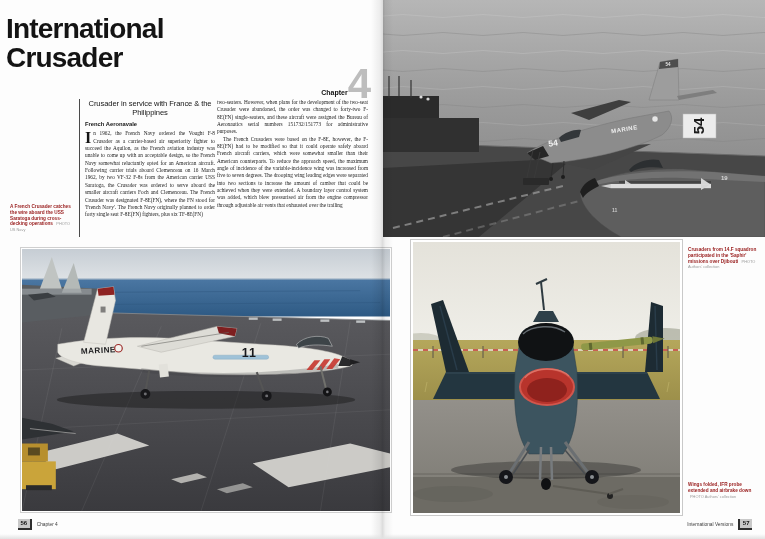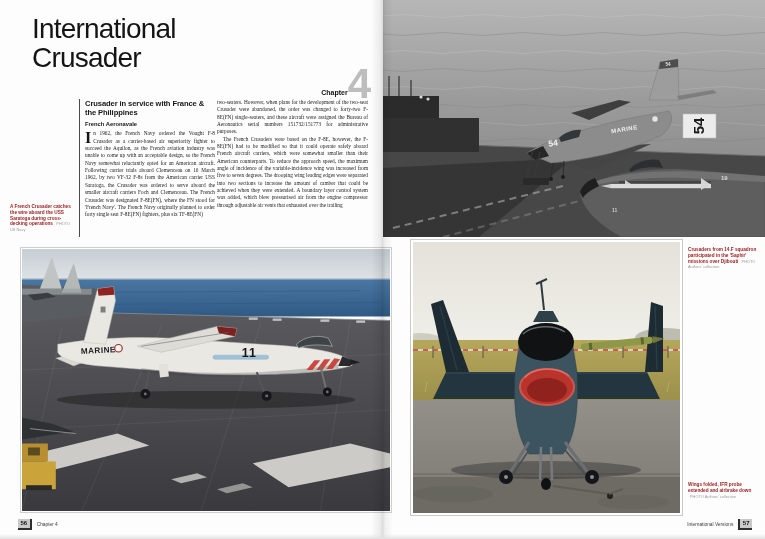--- a/index.html
+++ b/index.html
@@ -1,30 +1,30 @@
 <!DOCTYPE html>
 <html><head>
 <meta charset="utf-8">
 <style>
   html,body{margin:0;padding:0;background:#ffffff;}
   .spread{position:relative;width:765px;height:539px;background:#fdfdfd;overflow:hidden;
           font-family:"Liberation Sans",sans-serif;color:#1a1a1a;}
   
-  .title{position:absolute;left:32px;top:14px;margin:0;font-size:28px;line-height:29px;
-         font-weight:normal;letter-spacing:-0.8px;color:#141414;}
+  .title{position:absolute;left:6px;top:14px;margin:0;font-size:28px;line-height:29px;
+         font-weight:bold;letter-spacing:-0.8px;color:#141414;}
   .title span{display:block;}
   .chapter{position:absolute;left:292px;top:60px;width:78px;height:40px;
            display:flex;align-items:flex-end;justify-content:flex-end;}
   .chapter-label{font-size:7px;font-weight:bold;color:#111;margin-bottom:4px;}
   .chapter-num{font-size:42px;font-weight:bold;color:#bdbdbd;line-height:32px;letter-spacing:-1px;}
   .col-rule{position:absolute;left:79px;top:99px;width:1px;height:138px;background:#4a4a4a;}
   .col{position:absolute;top:99px;}
   .col1{left:85px;width:130px;}
   .col2{left:217px;width:151px;}
-  .sec-heading{margin:0 0 4px 0;font-size:7.6px;line-height:9.2px;font-weight:bold;color:#161616;letter-spacing:-0.1px;}
+  .sec-heading{margin:0 0 4px 0;font-size:7.6px;line-height:9.2px;font-weight:normal;color:#161616;letter-spacing:-0.1px;text-align:center;}
   .sub-heading{margin:0 0 2px 0;font-size:5.8px;line-height:7px;font-weight:bold;color:#161616;}
   .body-text{margin:0;font-family:"Liberation Serif",serif;font-size:5.3px;line-height:7.35px;
              text-align:justify;color:#222;}
   .body-text + .body-text{text-indent:6px;}
   .dropcap{float:left;font-size:16px;line-height:13.5px;font-weight:bold;margin:1px 2px 0 0;
            font-family:"Liberation Serif",serif;color:#141414;}
   
   .caption{position:absolute;font-size:4.7px;line-height:5.8px;font-weight:bold;color:#9a2020;z-index:4;}
   .caption .cap-credit{font-weight:normal;font-size:3.9px;color:#9b9b9b;margin-left:2px;}
   .caption-left{left:10px;top:204px;width:62px;}

